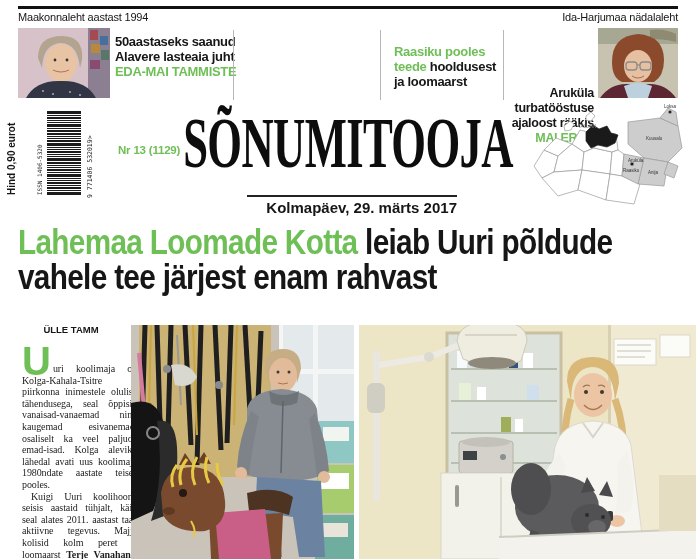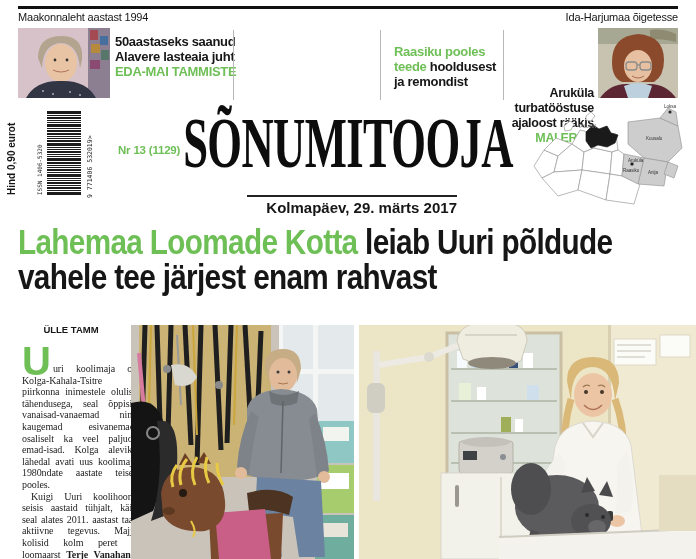--- a/index.html
+++ b/index.html
@@ -52,21 +52,21 @@
   svg{display:block;}
 </style>
 </head>
 <body>
 
 <div class="page">
 
   <div class="abs top-rule"></div>
   <div class="abs topbar">
     <span>Maakonnaleht aastast 1994</span>
-    <span>Ida-Harjumaa õigetesse</span>
+    <span>Ida-Harjumaa nädalaleht</span>
   </div>
 
   <div class="abs teasers">
 
     <svg class="tz-photo" style="left:0;" width="92" height="70" viewBox="0 0 92 70">
       <rect width="92" height="70" fill="#d6c2c8"></rect>
       <rect x="70" width="22" height="70" fill="#8c7f92"></rect>
       <rect x="72" y="2" width="8" height="10" fill="#a44a52"></rect>
         <rect x="82" y="8" width="8" height="9" fill="#476f9e"></rect>
       <rect x="73" y="16" width="9" height="9" fill="#b7893d"></rect>
@@ -81,21 +81,21 @@
         <circle cx="62" cy="67" r="1" fill="#aab"></circle>
       <path d="M35 42 Q43 46 51 42" stroke="#b0755a" fill="none" stroke-width="1"></path>
       <circle cx="37" cy="32" r="1.4" fill="#333"></circle>
         <circle cx="49" cy="32" r="1.4" fill="#333"></circle>
     </svg>
     <div class="tz" style="left:97px;top:6px;width:124px;"><span>50aastaseks saanud Alavere lasteaia juht </span><span class="accent">EDA-MAI TAMMISTE</span></div>
 
     <div class="tz-div" style="left:215px;"></div>
 
     <div class="tz-div" style="left:362px;"></div>
-    <div class="tz" style="left:376px;top:16px;width:108px;"><span class="accent">Raasiku pooles teede </span><span>hooldusest ja remondist</span></div>
+    <div class="tz" style="left:376px;top:16px;width:108px;"><span class="accent">Raasiku pooles teede </span><span>hooldusest ja loomaarst</span></div>
 
     <div class="tz-div" style="left:485px;"></div>
     <div class="tz" style="left:488px;top:10px;width:88px;text-align:right;font-size:12.5px;margin-top:48px;"><span>Aruküla turbatööstuse ajaloost rääkis </span><span class="accent">MAI ERBE</span></div>
 
     <svg class="tz-photo" style="left:580px;" width="80" height="70" viewBox="0 0 80 70">
       <rect width="80" height="70" fill="#c8c2b0"></rect>
       <rect width="80" height="16" fill="#a7a893"></rect>
       <path d="M52 2 Q66 0 78 6 L78 14 Q62 10 52 12 Z" fill="#8f8a72"></path>
       <path d="M40 6 Q14 8 14 34 Q14 50 24 54 L56 54 Q66 48 66 32 Q66 8 40 6 Z" fill="#8c4a2c"></path>
       <ellipse cx="40" cy="38" rx="14" ry="16" fill="#e6c0a0"></ellipse>

